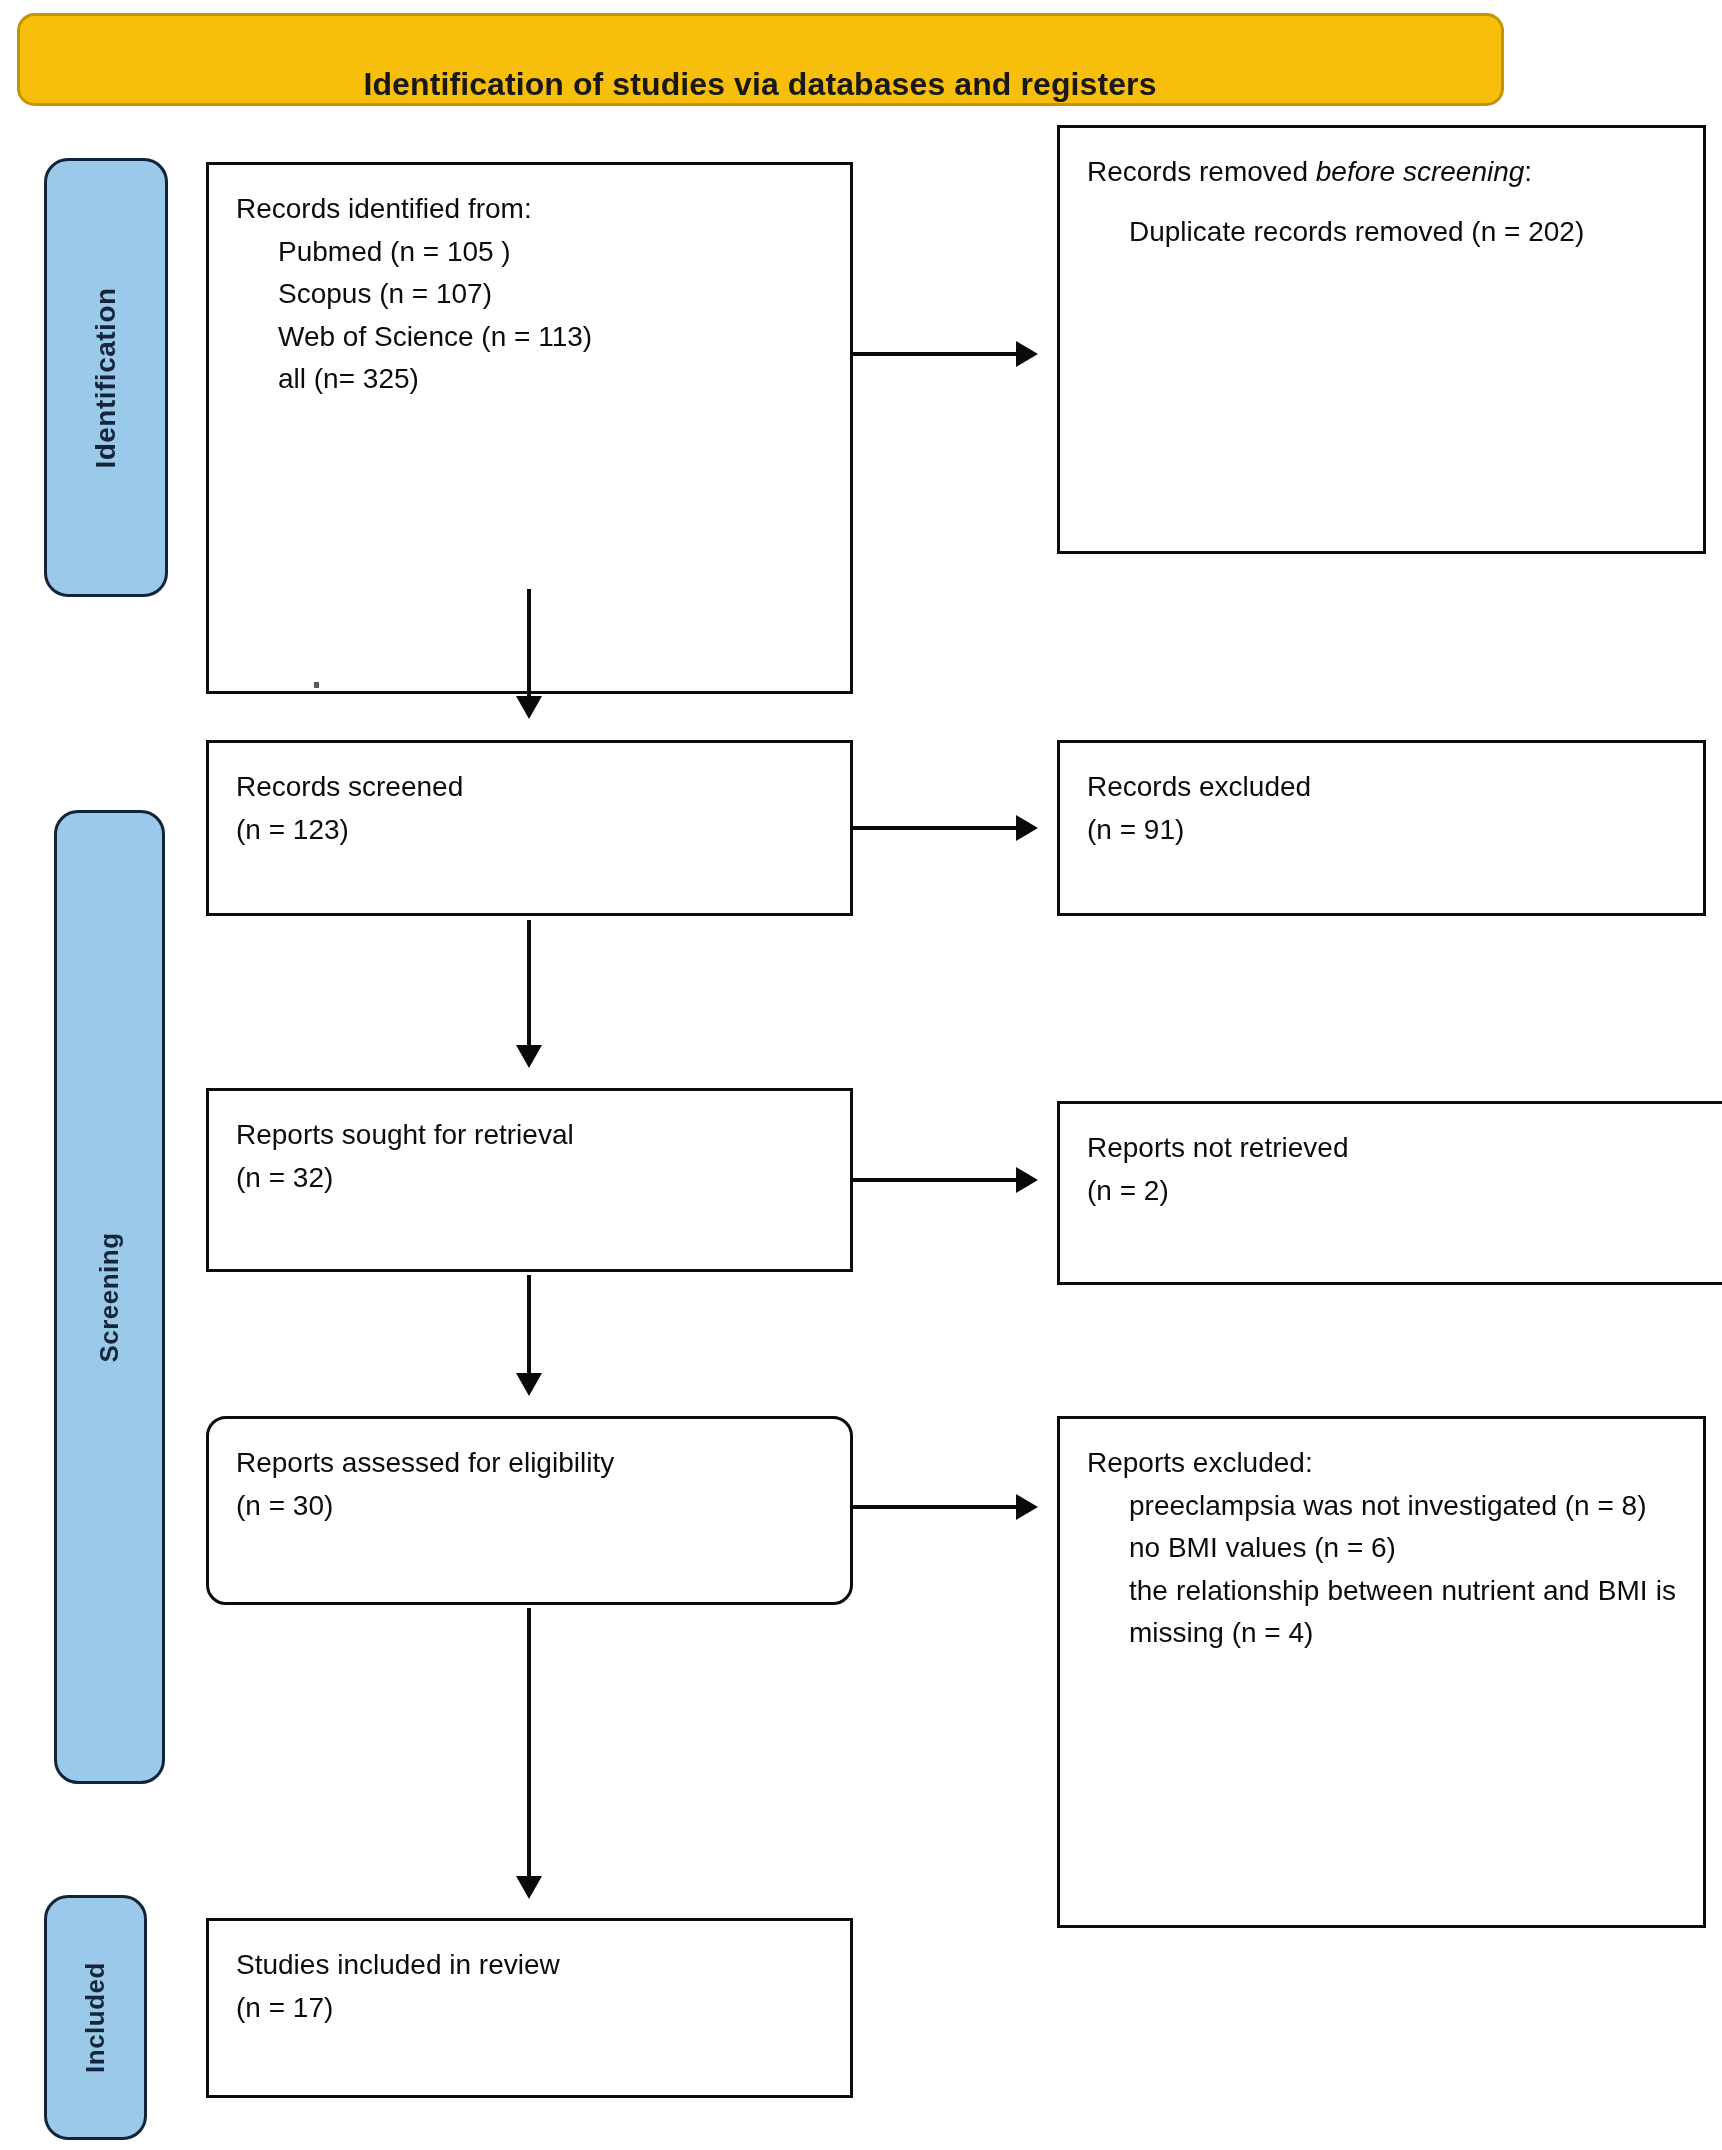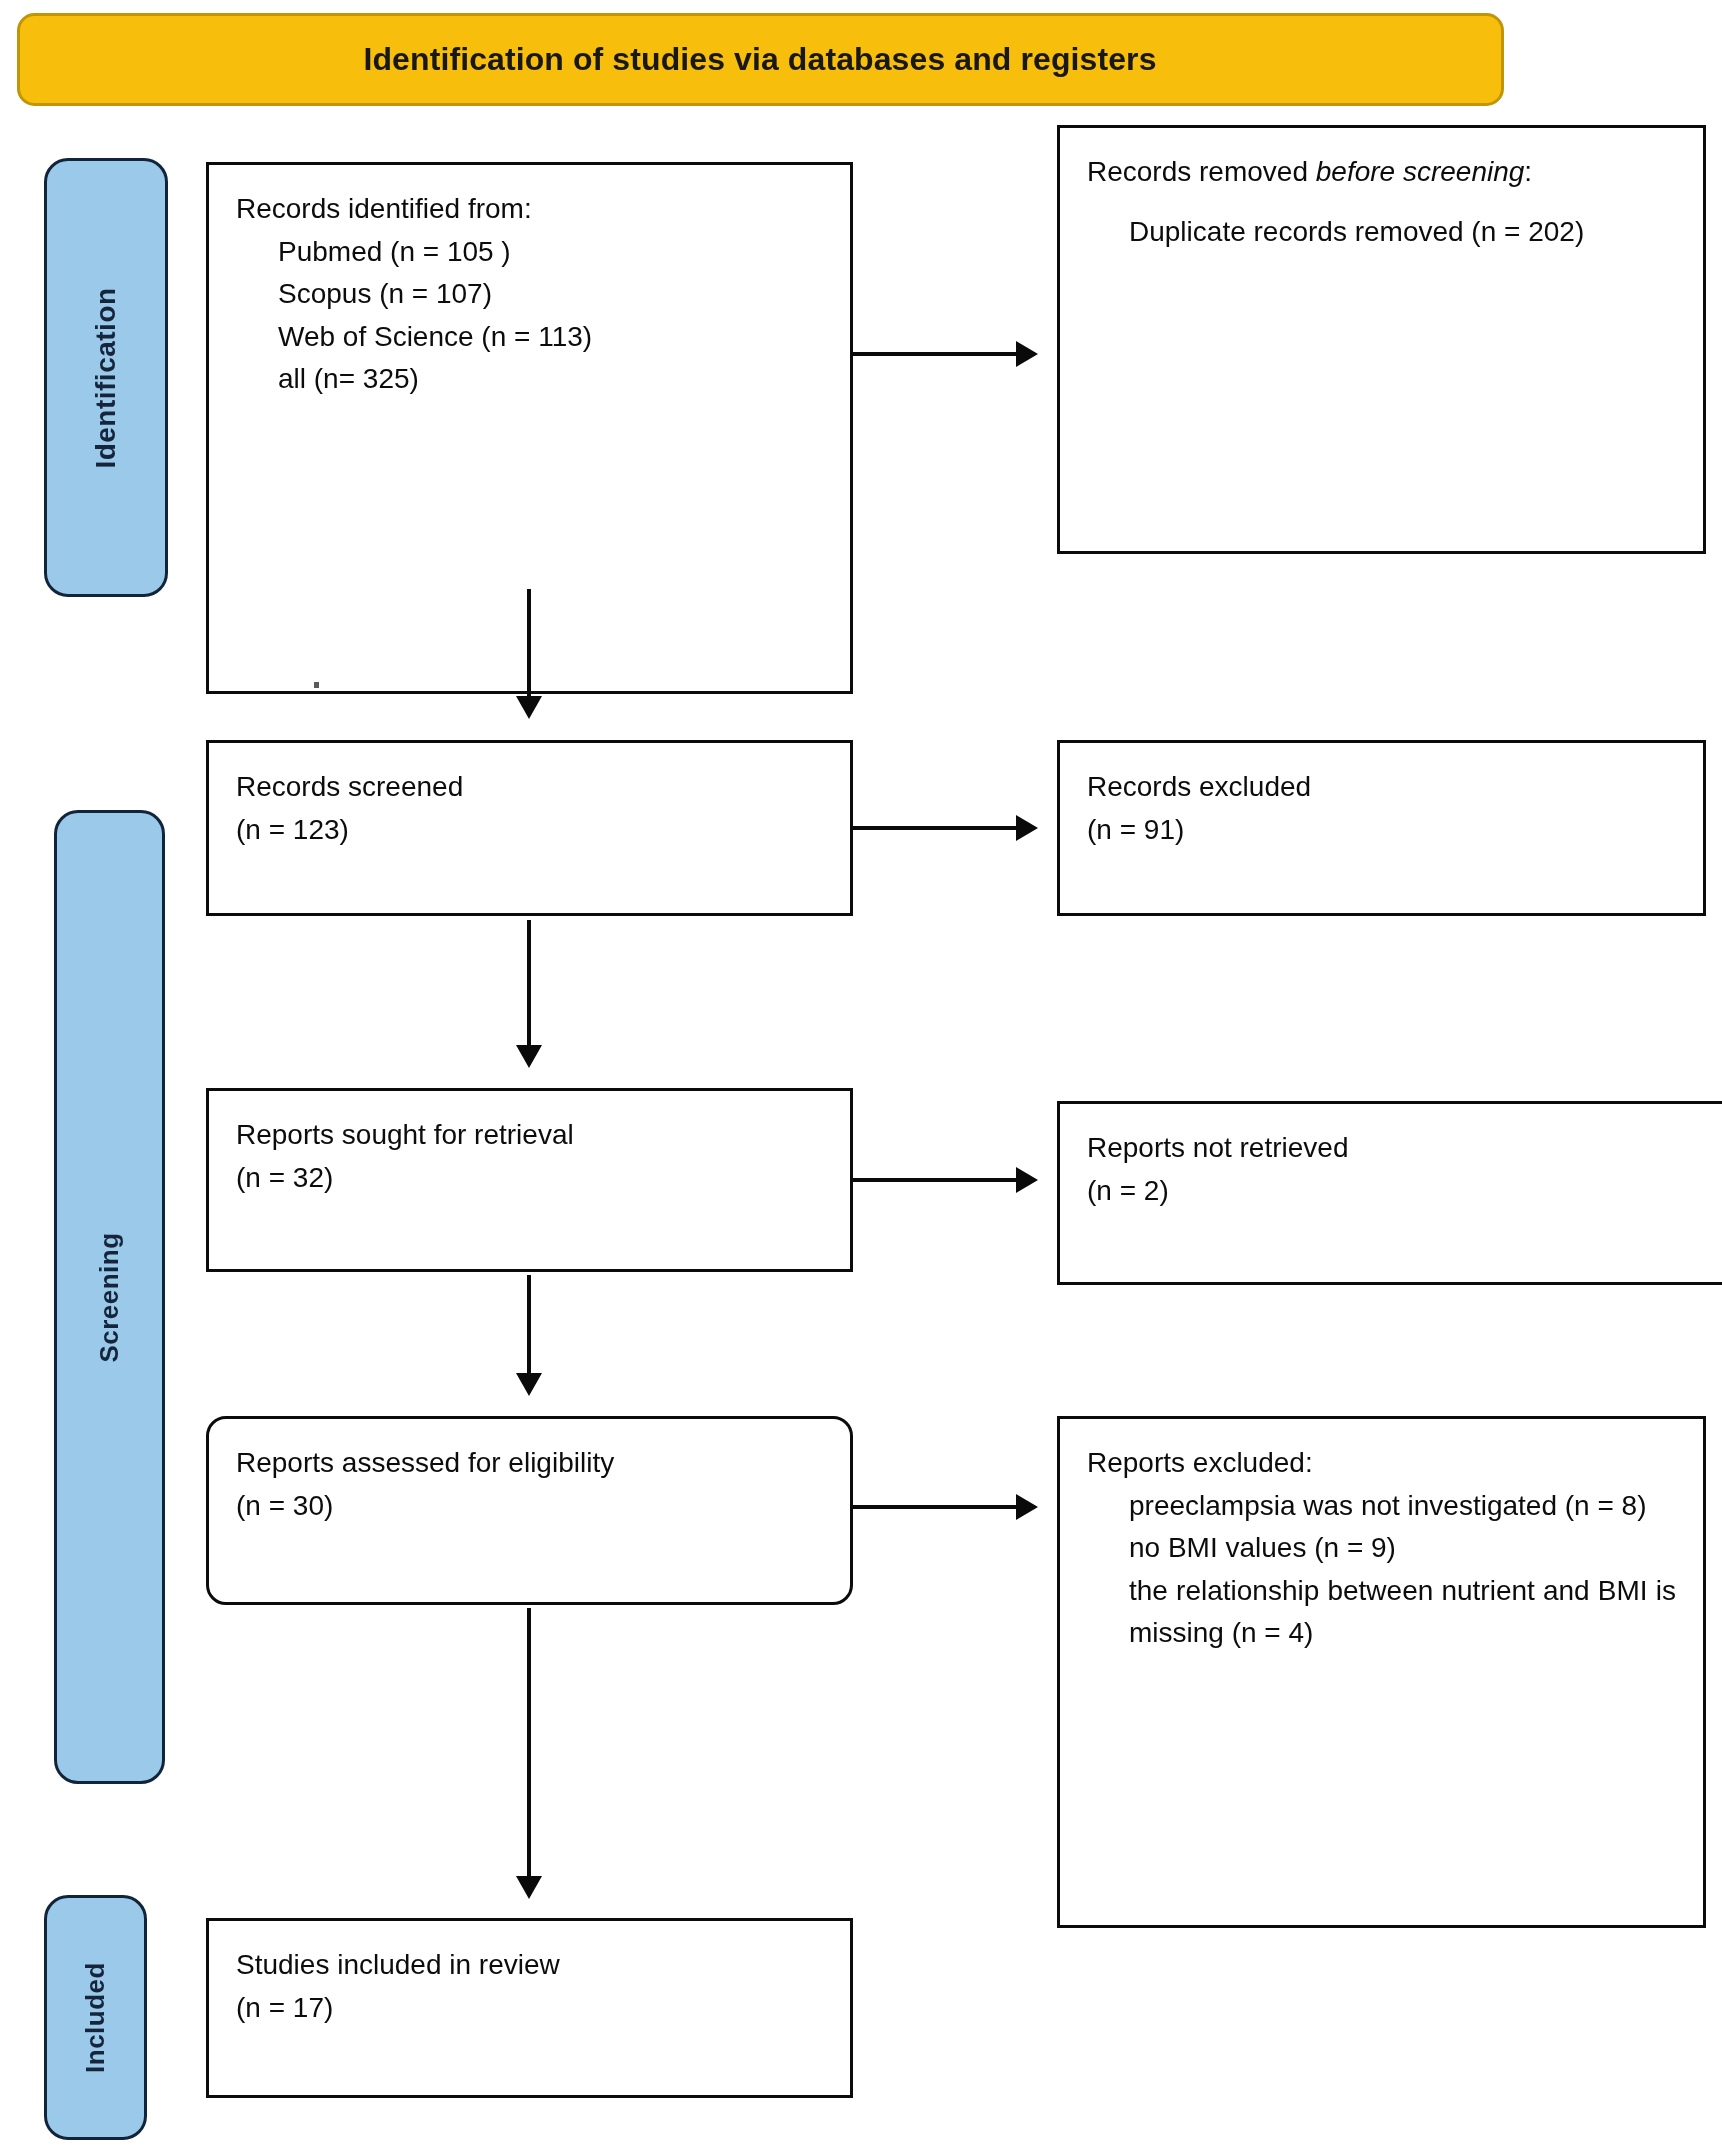--- a/index.html
+++ b/index.html
@@ -26,21 +26,21 @@
     position: absolute;
     left: 16.5px;
     top: 13px;
     width: 1487px;
     height: 93px;
     background: #F8BE0C;
     border: 3.6px solid #C19506;
     border-radius: 17.6px;
     box-sizing: border-box;
     display: flex;
-    align-items: center;
+    align-items: flex-end;
     justify-content: center;
   }
   .banner-title {
     font-size: 32px;
     font-weight: bold;
     color: #181818;
     letter-spacing: 0.1px;
     white-space: nowrap;
   }
 
@@ -207,21 +207,21 @@
   </div>
 
   <div class="box" id="box-assessed">
     <p>Reports assessed for eligibility</p>
     <p>(n = 30)</p>
   </div>
 
   <div class="box" id="box-repexcluded">
     <p>Reports excluded:</p>
     <p class="indent justified">preeclampsia was not investigated (n = 8)</p>
-    <p class="indent">no BMI values (n = 9)</p>
+    <p class="indent">no BMI values (n = 6)</p>
     <p class="indent justified">the relationship between nutrient and BMI is missing (n = 4)</p>
   </div>
 
   <div class="box" id="box-included">
     <p>Studies included in review</p>
     <p>(n = 17)</p>
   </div>
 
   <div class="h-arrow" id="arrow-h-1"></div>
   <div class="h-arrow" id="arrow-h-2"></div>

